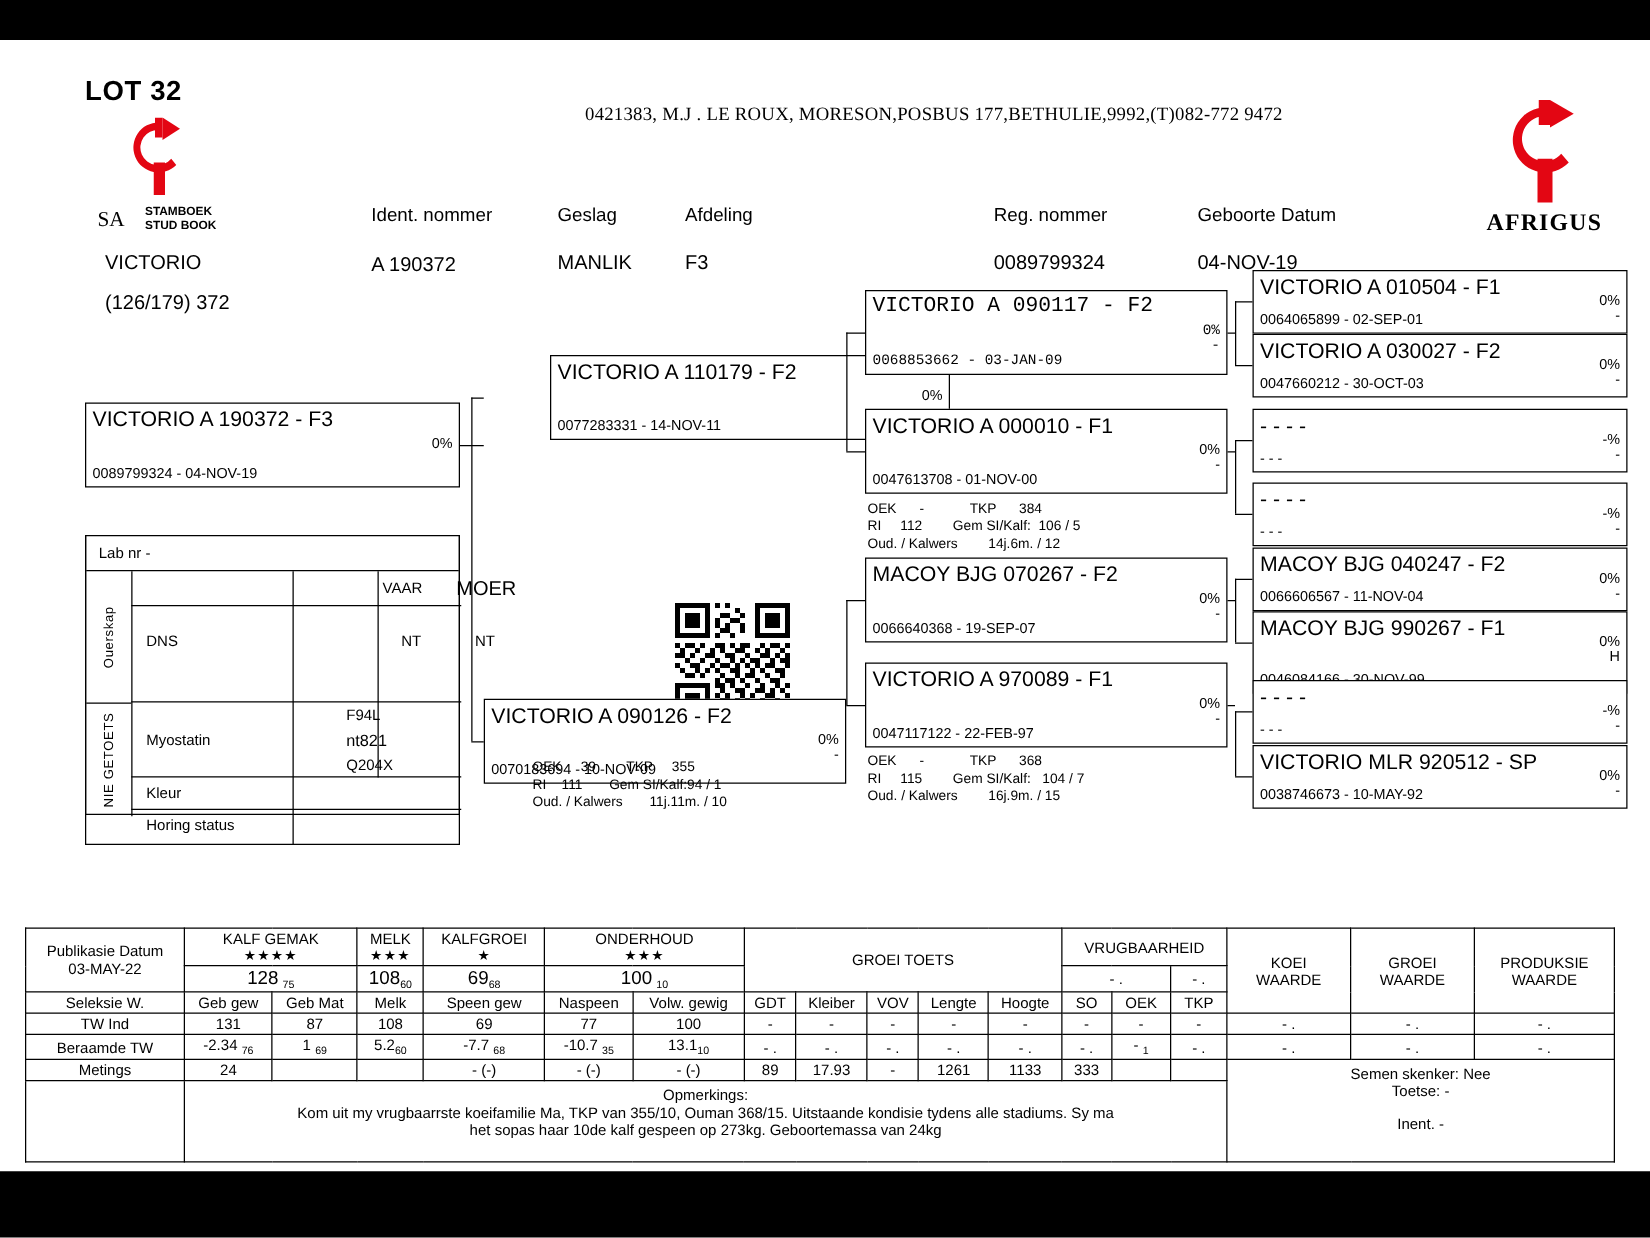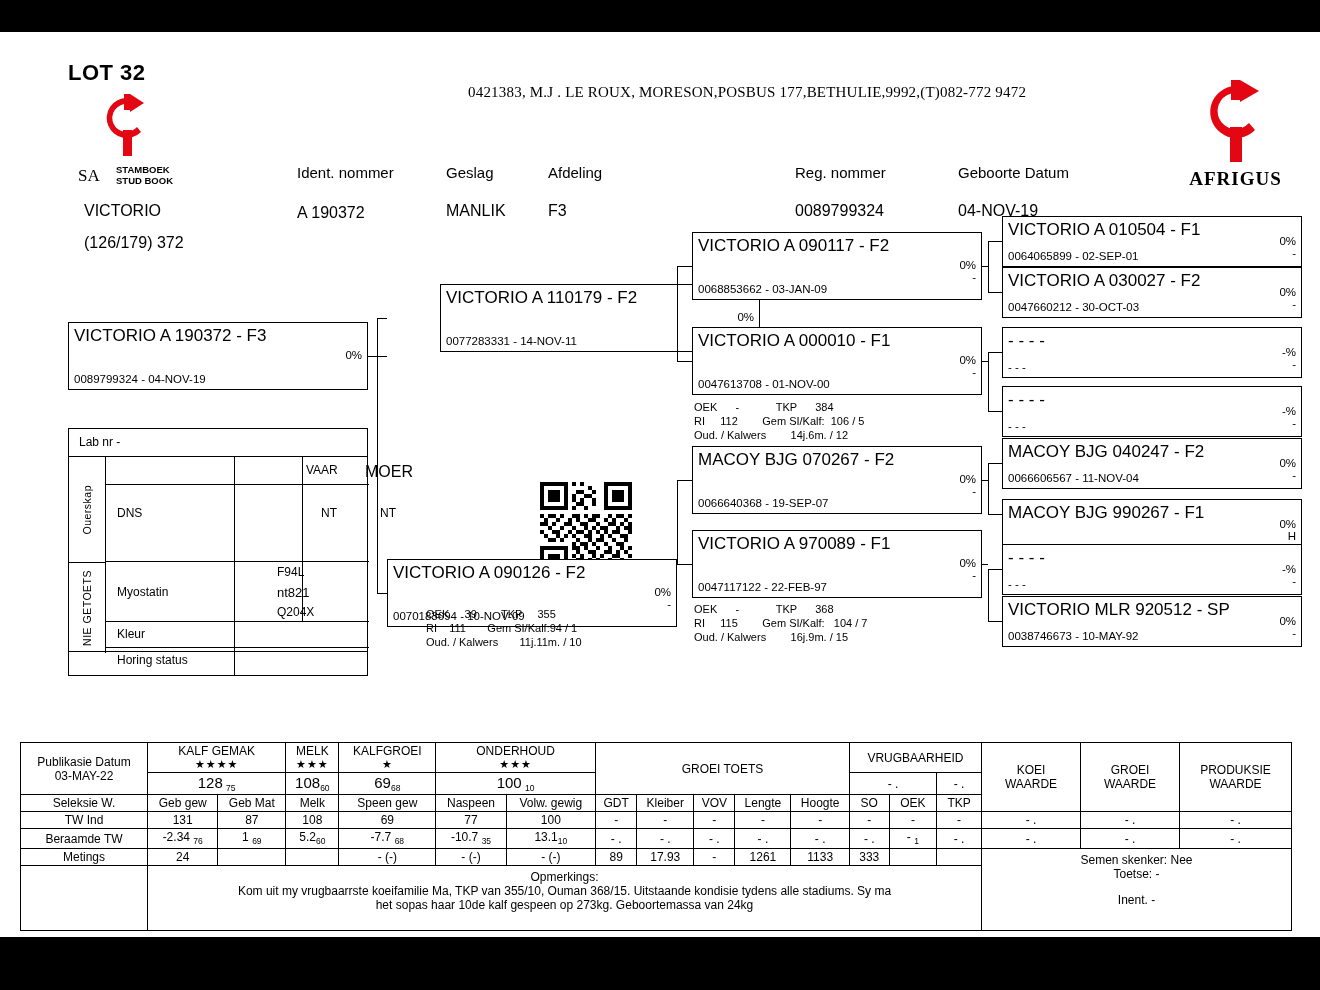--- a/index.html
+++ b/index.html
@@ -290,21 +290,21 @@
     <div class="l1">VICTORIO A   110179 - F2</div>
     <div class="l2">0077283331 - 14-NOV-11</div>
     <div class="pc" style="top:26px;"><span>0%</span><br><span>-</span></div>
   </div>
   <div class="bx" style="left:387px;top:527px;width:290px;height:68px;">
     <div class="l1">VICTORIO A   090126 - F2</div>
     <div class="l2">0070183694 - 10-NOV-09</div>
     <div class="pc" style="top:26px;"><span>0%</span><br><span>-</span></div>
   </div>
 
-  <div class="bx" style="left:692px;top:200px;width:290px;height:68px;">
+  <div class="bx" style="left:692px;top:200px;width:290px;height:68px;font-family:Liberation Mono, monospace;">
     <div class="l1">VICTORIO A   090117 - F2</div>
     <div class="l2">0068853662 - 03-JAN-09</div>
     <div class="pc" style="top:26px;"><span>0%</span><br><span>-</span></div>
   </div>
   <div class="bx" style="left:692px;top:295px;width:290px;height:68px;">
     <div class="l1">VICTORIO A   000010 - F1</div>
     <div class="l2">0047613708 - 01-NOV-00</div>
     <div class="pc" style="top:26px;"><span>0%</span><br><span>-</span></div>
   </div>
   <div class="bx" style="left:692px;top:414px;width:290px;height:68px;">
@@ -336,21 +336,21 @@
   <div class="bx" style="left:1002px;top:354px;width:300px;height:51px;">
     <div class="l1">- - - -</div>
     <div class="l2">- - -</div>
     <div class="pc" style="top:18px;"><span>-%</span><br><span>-</span></div>
   </div>
   <div class="bx" style="left:1002px;top:406px;width:300px;height:51px;">
     <div class="l1">MACOY BJG 040247 - F2</div>
     <div class="l2">0066606567 - 11-NOV-04</div>
     <div class="pc" style="top:18px;"><span>0%</span><br><span>-</span></div>
   </div>
-  <div class="bx" style="left:1002px;top:457px;width:300px;height:66px;margin-top:10px;">
+  <div class="bx" style="left:1002px;top:457px;width:300px;height:66px;">
     <div class="l1">MACOY BJG 990267 - F1</div>
     <div class="l2">0046084166 - 30-NOV-99</div>
     <div class="pc" style="top:18px;"><span>0%</span><br><span>H</span></div>
   </div>
   <div class="bx" style="left:1002px;top:512px;width:300px;height:51px;">
     <div class="l1">- - - -</div>
     <div class="l2">- - -</div>
     <div class="pc" style="top:18px;"><span>-%</span><br><span>-</span></div>
   </div>
   <div class="bx" style="left:1002px;top:564px;width:300px;height:51px;">

